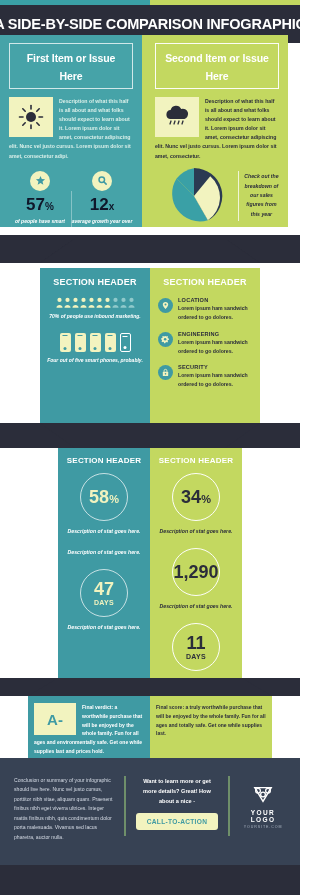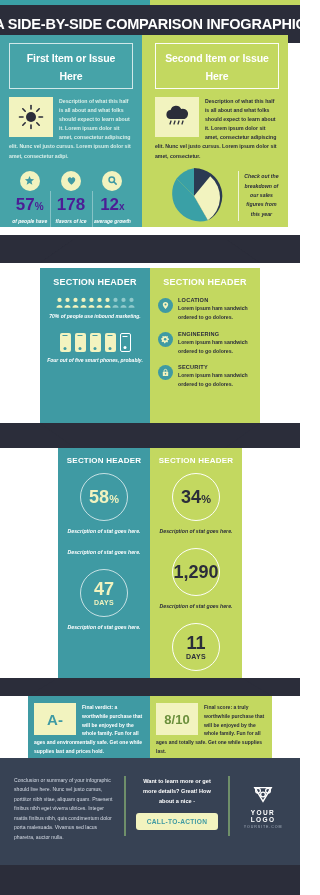--- a/index.html
+++ b/index.html
@@ -51,21 +51,21 @@
   .stats { display: flex; margin-top: 10px; }
   .stat { flex: 1; text-align: center; position: relative; }
   .stat + .stat::before {
     content: ""; position: absolute; left: 0; top: 20px; height: 40px; width: 1px;
     background: rgba(255,255,255,.35);
   }
   .stat-badge {
     width: 20px; height: 20px; border-radius: 50%; background: #f2f3bf;
     margin: 0 auto 5px auto; display: flex; align-items: center; justify-content: center;
   }
-  .stat-num { font-size: 17px; font-weight: bold; color: #4c1d95; line-height: 1; }
+  .stat-num { font-size: 17px; font-weight: bold; color: #0f172a; line-height: 1; }
   .stat-num .u { font-size: 10px; }
   .stat-cap { font-size: 5px; line-height: 1.6; font-weight: bold; font-style: italic; color: #ffffff; margin-top: 4px; }
 
   
   .pie-wrap { display: flex; align-items: center; margin-top: 6px; }
   .pie-col { width: 78px; display: flex; justify-content: center; }
   .pie-div { width: 1px; height: 50px; background: rgba(255,255,255,.75); margin: 0 5px; }
   .pie-cap { flex: 1; font-size: 5.2px; line-height: 1.8; font-style: italic; font-weight: bold; color: #2b2d3a; text-align: center; }
 
   
@@ -201,29 +201,20 @@
             <svg width="11" height="11" viewBox="0 0 12 12">
                 <polygon points="6,1 7.4,4.4 11,4.7 8.2,7.1 9.1,10.7 6,8.8 2.9,10.7 3.8,7.1 1,4.7 4.6,4.4" fill="#3f9aa3"></polygon>
               </svg>
           </div>
           <div class="stat-num"><span>57</span><span class="u">%</span></div>
           <div class="stat-cap">of people have smart phones</div>
         </div>
         <div class="stat">
           <div class="stat-badge">
             <svg width="11" height="11" viewBox="0 0 12 12">
-                <path d="M6 10.5 C1 7 1.2 3.4 3.3 2.6 C4.7 2 5.7 3 6 3.8 C6.3 3 7.3 2 8.7 2.6 C10.8 3.4 11 7 6 10.5 Z" fill="#3f9aa3"></path>
-              </svg>
-          </div>
-          <div class="stat-num"><span>178</span><span class="u"></span></div>
-          <div class="stat-cap">flavors of ice cream per store</div>
-        </div>
-        <div class="stat">
-          <div class="stat-badge">
-            <svg width="11" height="11" viewBox="0 0 12 12">
                 <circle cx="5.2" cy="5.2" r="3" fill="none" stroke="#3f9aa3" stroke-width="1.6"></circle>
                 <line x1="7.4" y1="7.4" x2="10" y2="10" stroke="#3f9aa3" stroke-width="1.7" stroke-linecap="round"></line>
               </svg>
           </div>
           <div class="stat-num"><span>12</span><span class="u">x</span></div>
           <div class="stat-cap">average growth year over year</div>
         </div>
       </div>
     </div>
 
@@ -425,21 +416,20 @@
       <polygon points="58,0 28,18 272,18 242,0" fill="#2b2d3a"></polygon>
     </svg>
   </div>
 
   <div class="verdict">
     <div class="ver-l">
       <div class="grade">A-</div>
       <div class="ver-txt">Final verdict: a worthwhile purchase that will be enjoyed by the whole family. Fun for all ages and environmentally safe. Get one while supplies last and prices hold.</div>
     </div>
     <div class="ver-r">
-      <div class="grade">8/10</div>
       <div class="ver-txt">Final score: a truly worthwhile purchase that will be enjoyed by the whole family. Fun for all ages and totally safe. Get one while supplies last.</div>
     </div>
   </div>
 
   <div class="footer">
     <div class="f-col1">Conclusion or summary of your infographic should live here. Nunc vel justo cursus, porttitor nibh vitae, aliquam quam. Praesent finibus nibh eget viverra ultrices. Integer mattis finibus nibh, quis condimentum dolor porta malesuada. Vivamus sed lacus pharetra, auctor nulla.</div>
     <div class="f-div"></div>
     <div class="f-col2">
       <div class="f-c2-t">Want to learn more or get more details? Great! How about a nice -</div>
       <div class="cta">CALL-TO-ACTION</div>

